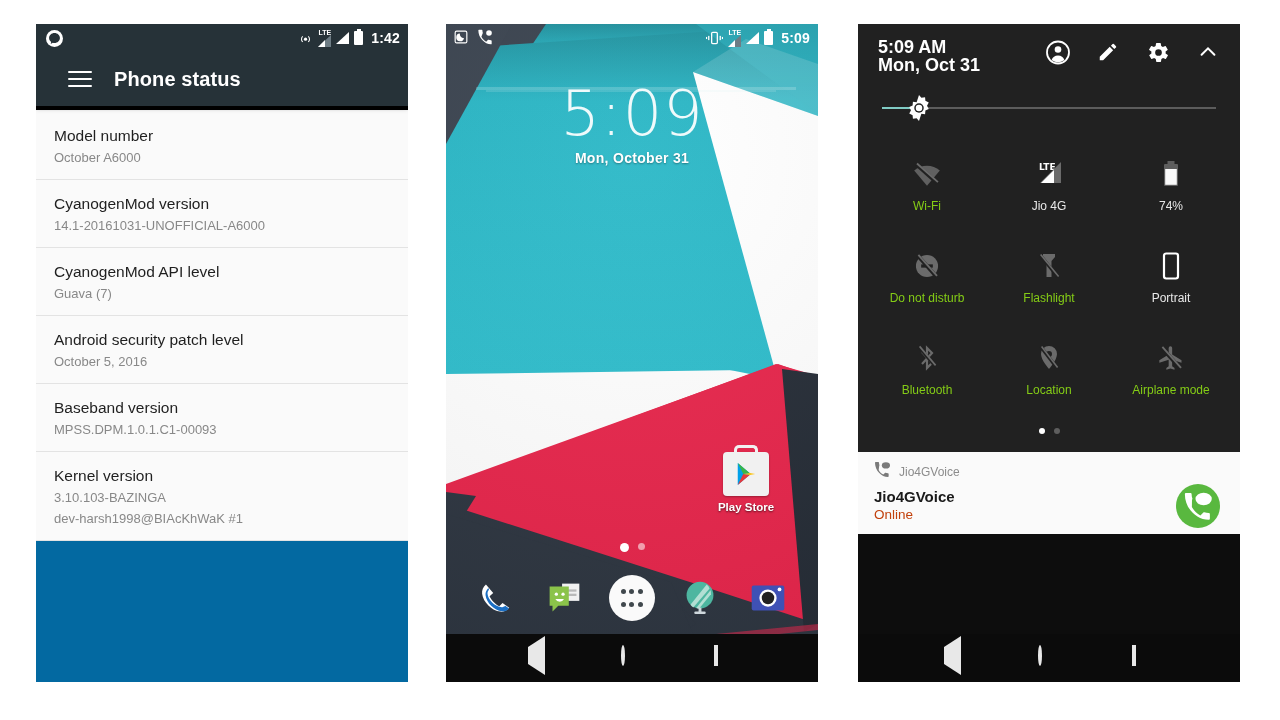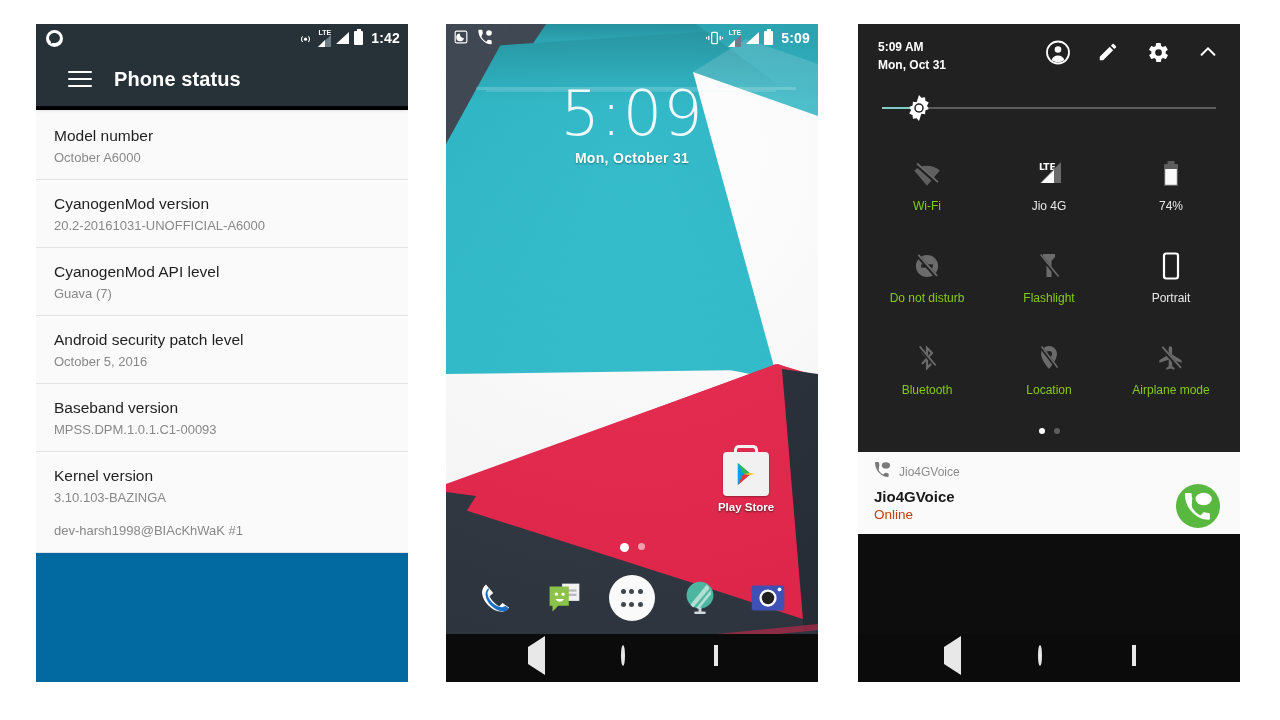--- a/index.html
+++ b/index.html
@@ -112,21 +112,21 @@
     display: grid; grid-template-columns: repeat(3, 1fr); gap: 3px;
     padding: 12px; place-items: center;
   }
   .drawer-circle i { width: 5px; height: 5px; border-radius: 50%; background: #40484d; display: block; }
   .ic-vib { width: 17px; height: 14px; position: relative; }
 
   
   #panel-qs { left: 858px; top: 24px; width: 382px; height: 658px; background: #0d0d0d; }
   .qs-panel { background: #212121; padding: 0; }
   .qs-header { display: flex; align-items: flex-start; padding: 14px 20px 0 20px; height: 58px; }
-  .qs-clock { color: #fff; font-size: 12px; font-weight: bold; line-height: 18px; }
+  .qs-clock { color: #fff; font-size: 18px; font-weight: bold; line-height: 18px; }
   .qs-header-icons { margin-left: auto; display: flex; align-items: center; gap: 26px; padding-top: 2px; }
   .qs-hicon { width: 24px; height: 24px; cursor: pointer; display:flex;align-items:center;justify-content:center; }
   .brightness-row { padding: 14px 24px 18px 24px; display: flex; align-items: center; height: 56px; }
   .bright-track { flex: 1; height: 2px; background: #5c5c5c; position: relative; }
   .bright-fill { position: absolute; left: 0; top: 0; height: 2px; background: #80cbc4; }
   .bright-thumb { position: absolute; top: 50%; transform: translate(-50%,-50%); width: 26px; height: 26px; }
   .qs-grid { display: grid; grid-template-columns: repeat(3,1fr); row-gap: 4px; padding: 4px 8px 0 8px; }
   .qs-tile { height: 88px; display: flex; flex-direction: column; align-items: center; justify-content: center; gap: 11px; cursor: pointer; }
   .qs-tile-ico { height: 28px; display: flex; align-items: center; justify-content: center; }
   .qs-tile-label { font-size: 12px; color: #84cc16; }
@@ -192,38 +192,38 @@
     </div>
     <div class="shade-shadow"></div>
 
     <div class="settings-list">
       <div class="setting-row">
         <div class="setting-title">Model number</div>
         <div class="setting-sub">October A6000</div>
       </div>
       <div class="setting-row">
         <div class="setting-title">CyanogenMod version</div>
-        <div class="setting-sub">20.2-20161031-UNOFFICIAL-A6000</div>
+        <div class="setting-sub">14.1-20161031-UNOFFICIAL-A6000</div>
       </div>
       <div class="setting-row">
         <div class="setting-title">CyanogenMod API level</div>
         <div class="setting-sub">Guava (7)</div>
       </div>
       <div class="setting-row">
         <div class="setting-title">Android security patch level</div>
         <div class="setting-sub">October 5, 2016</div>
       </div>
       <div class="setting-row">
         <div class="setting-title">Baseband version</div>
         <div class="setting-sub">MPSS.DPM.1.0.1.C1-00093</div>
       </div>
       <div class="setting-row">
         <div class="setting-title">Kernel version</div>
         <div class="setting-sub">3.10.103-BAZINGA</div>
-        <div class="setting-sub" style="margin-top:16px">dev-harsh1998@BIAcKhWaK #1</div>
+        <div class="setting-sub" style="margin-top:4px">dev-harsh1998@BIAcKhWaK #1</div>
       </div>
     </div>
 
   </div>
 
   <div class="phone" id="panel-home">
 
     <div class="wall">
       <div class="wall-layer" style="background:#ffffff;"></div>
 

